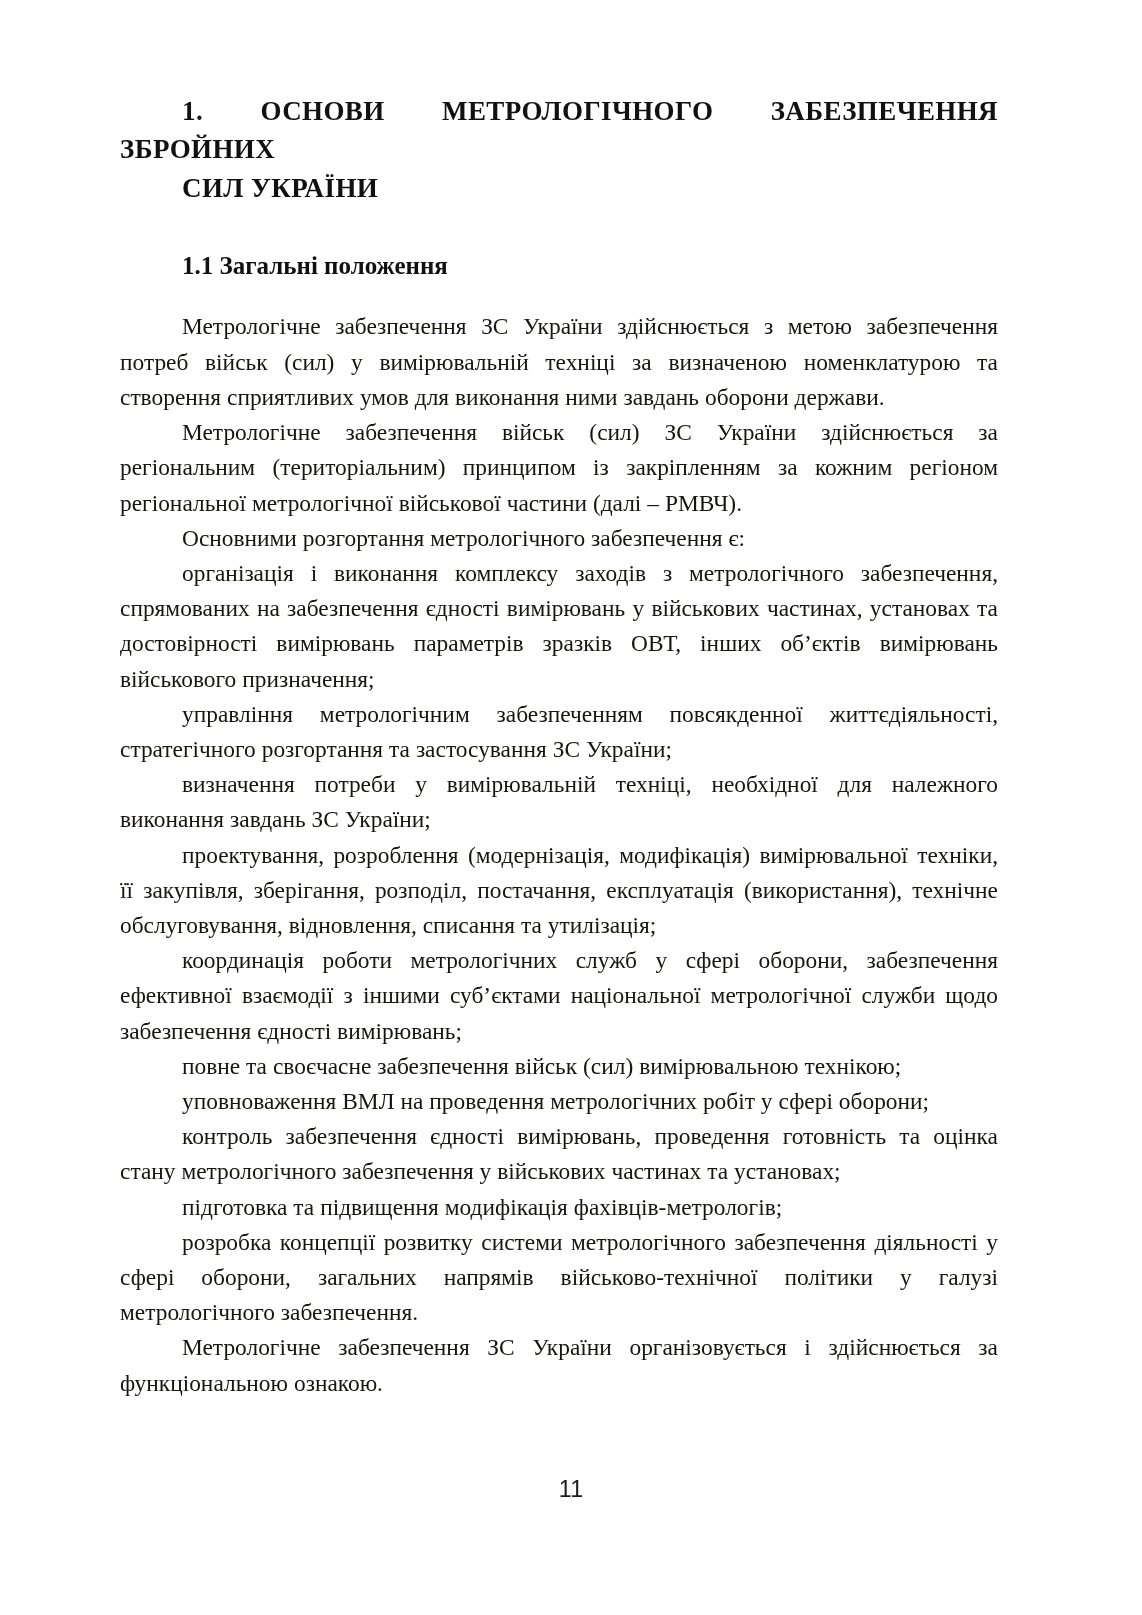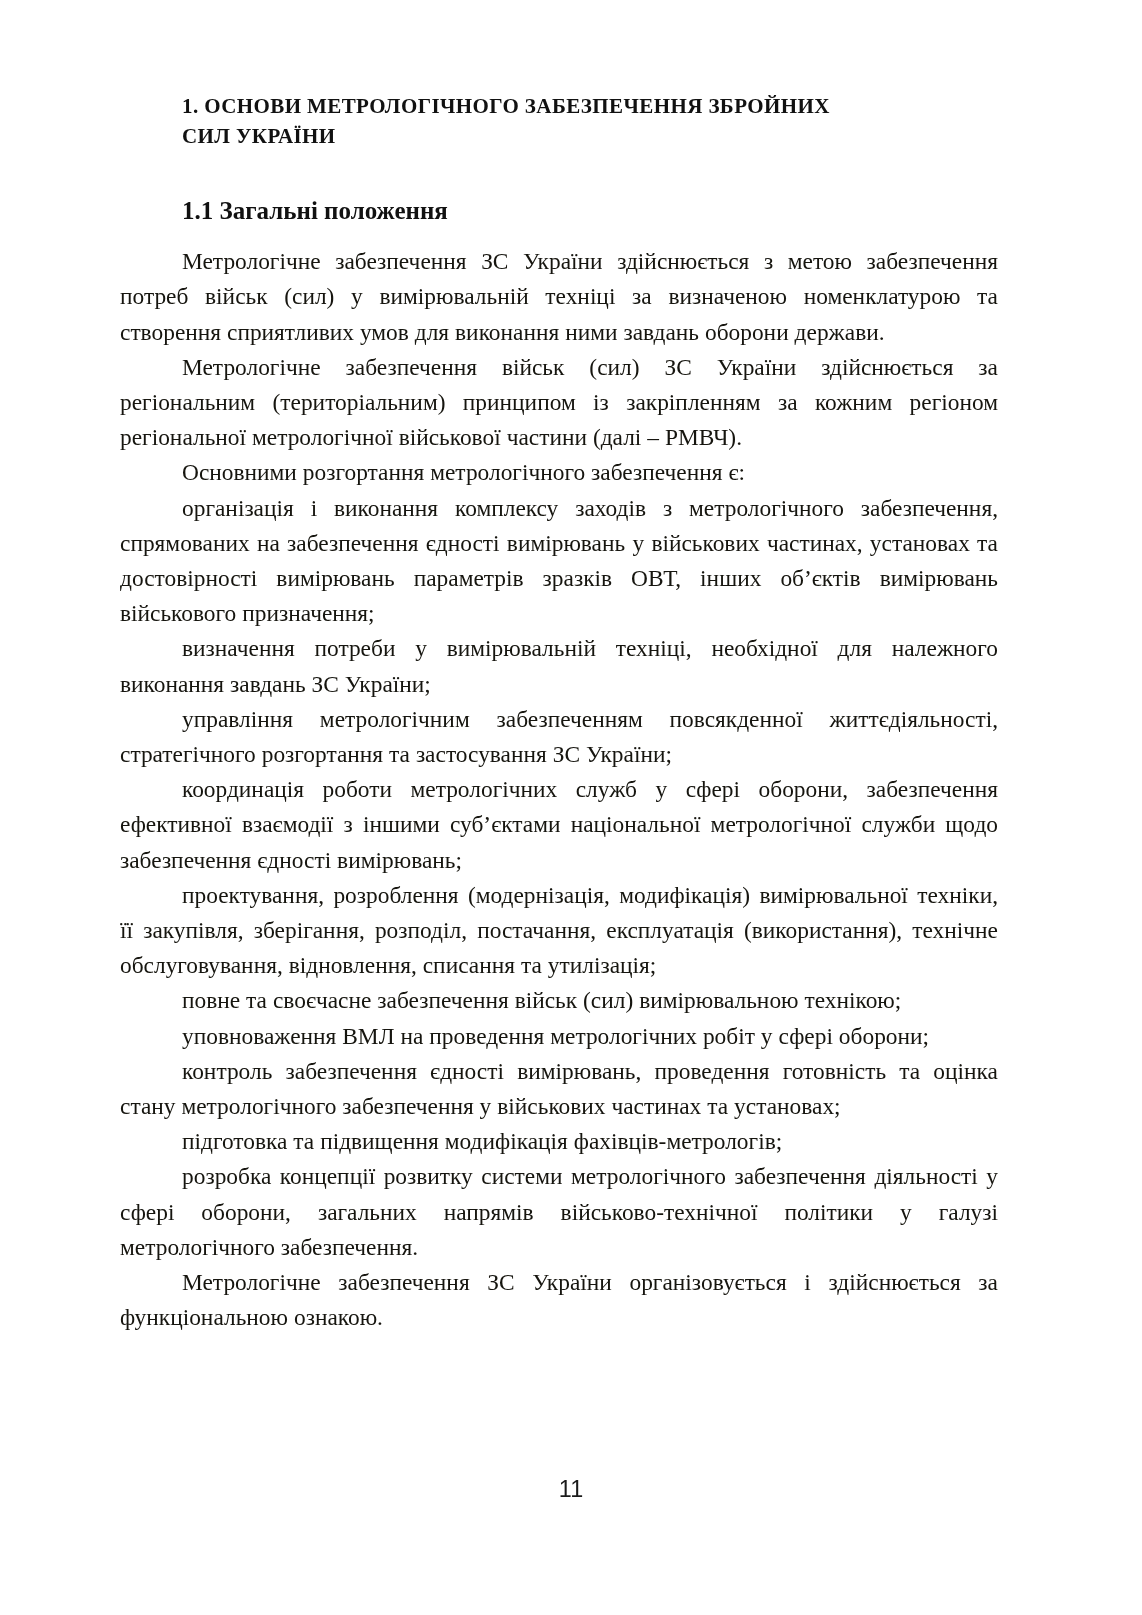--- a/index.html
+++ b/index.html
@@ -22,21 +22,21 @@
   .content {
     position: absolute;
     left: 120px;
     top: 92px;
     width: 878px;
   }
 
   
   .chapter-heading {
     font-family: "Liberation Serif", "DejaVu Serif", serif;
-    font-size: 21px;
+    font-size: 27px;
     font-weight: bold;
     line-height: 1.42;
     text-align: justify;
     text-align-last: left;
     text-indent: 62px;
     letter-spacing: 0.4px;
     margin: 0 0 0 0;
     color: #111111;
   }
   .chapter-heading .nowrapline {
@@ -49,21 +49,21 @@
     font-size: 25px;
     font-weight: bold;
     line-height: 1.3;
     text-indent: 62px;
     margin: 43px 0 8px 0;
     color: #111111;
   }
 
   
   .body-block {
-    margin-top: 17px;
+    margin-top: 27px;
   }
 
   p.para {
     font-size: 23.4px;
     line-height: 35.2px;
     text-align: justify;
     text-indent: 62px;
     margin: 0;
     color: #16150f;
     hyphens: none;
@@ -97,24 +97,24 @@
       <span class="nowrapline">СИЛ УКРАЇНИ</span>
     </h1>
 
     <h2 class="section-heading">1.1 Загальні положення</h2>
 
     <div class="body-block">
       <p class="para">Метрологічне забезпечення ЗС України здійснюється з метою забезпечення потреб військ (сил) у вимірювальній техніці за визначеною номенклатурою та створення сприятливих умов для виконання ними завдань оборони держави.</p>
       <p class="para">Метрологічне забезпечення військ (сил) ЗС України здійснюється за регіональним (територіальним) принципом із закріпленням за кожним регіоном регіональної метрологічної військової частини (далі – РМВЧ).</p>
       <p class="para">Основними розгортання метрологічного забезпечення є:</p>
       <p class="para">організація і виконання комплексу заходів з метрологічного забезпечення, спрямованих на забезпечення єдності вимірювань у військових частинах, установах та достовірності вимірювань параметрів зразків ОВТ, інших об’єктів вимірювань військового призначення;</p>
+      <p class="para">управління метрологічним забезпеченням повсякденної життєдіяльності, стратегічного розгортання та застосування ЗС України;</p>
       <p class="para">визначення потреби у вимірювальній техніці, необхідної для належного виконання завдань ЗС України;</p>
-      <p class="para">управління метрологічним забезпеченням повсякденної життєдіяльності, стратегічного розгортання та застосування ЗС України;</p>
+      <p class="para">проектування, розроблення (модернізація, модифікація) вимірювальної техніки, її закупівля, зберігання, розподіл, постачання, експлуатація (використання), технічне обслуговування, відновлення, списання та утилізація;</p>
       <p class="para">координація роботи метрологічних служб у сфері оборони, забезпечення ефективної взаємодії з іншими суб’єктами національної метрологічної служби щодо забезпечення єдності вимірювань;</p>
-      <p class="para">проектування, розроблення (модернізація, модифікація) вимірювальної техніки, її закупівля, зберігання, розподіл, постачання, експлуатація (використання), технічне обслуговування, відновлення, списання та утилізація;</p>
       <p class="para">повне та своєчасне забезпечення військ (сил) вимірювальною технікою;</p>
       <p class="para">уповноваження ВМЛ на проведення метрологічних робіт у сфері оборони;</p>
       <p class="para">контроль забезпечення єдності вимірювань, проведення готовність та оцінка стану метрологічного забезпечення у військових частинах та установах;</p>
       <p class="para">підготовка та підвищення модифікація фахівців-метрологів;</p>
       <p class="para">розробка концепції розвитку системи метрологічного забезпечення діяльності у сфері оборони, загальних напрямів військово-технічної політики у галузі метрологічного забезпечення.</p>
       <p class="para">Метрологічне забезпечення ЗС України організовується і здійснюється за функціональною ознакою.</p>
     </div>
 
   </div>
 

